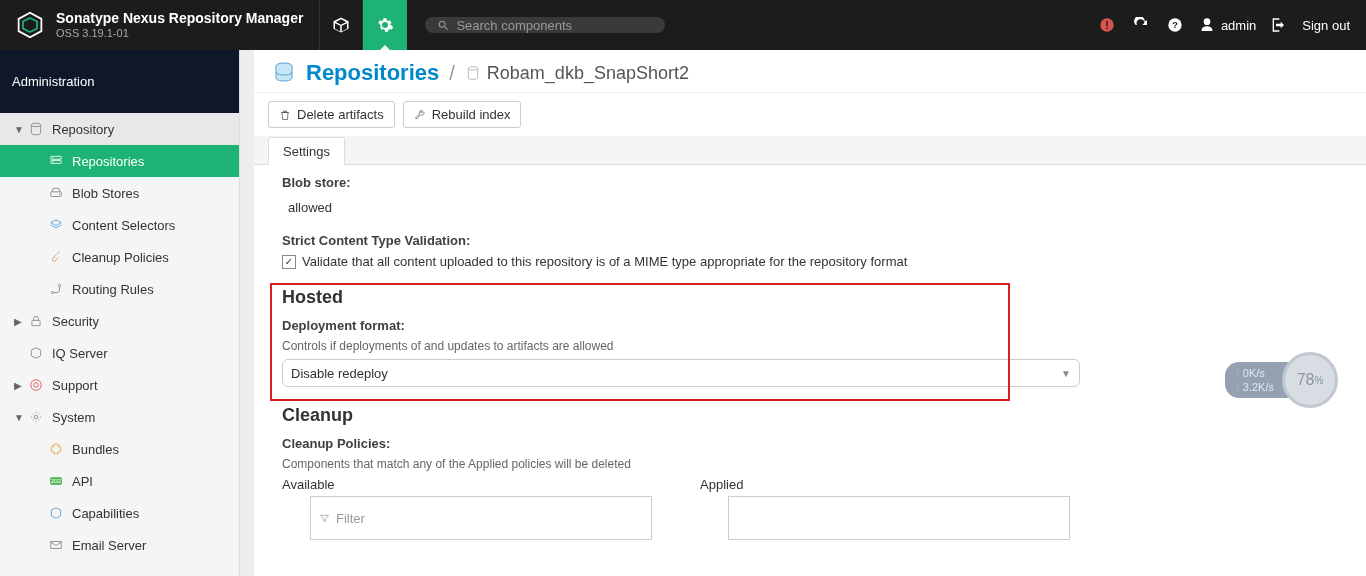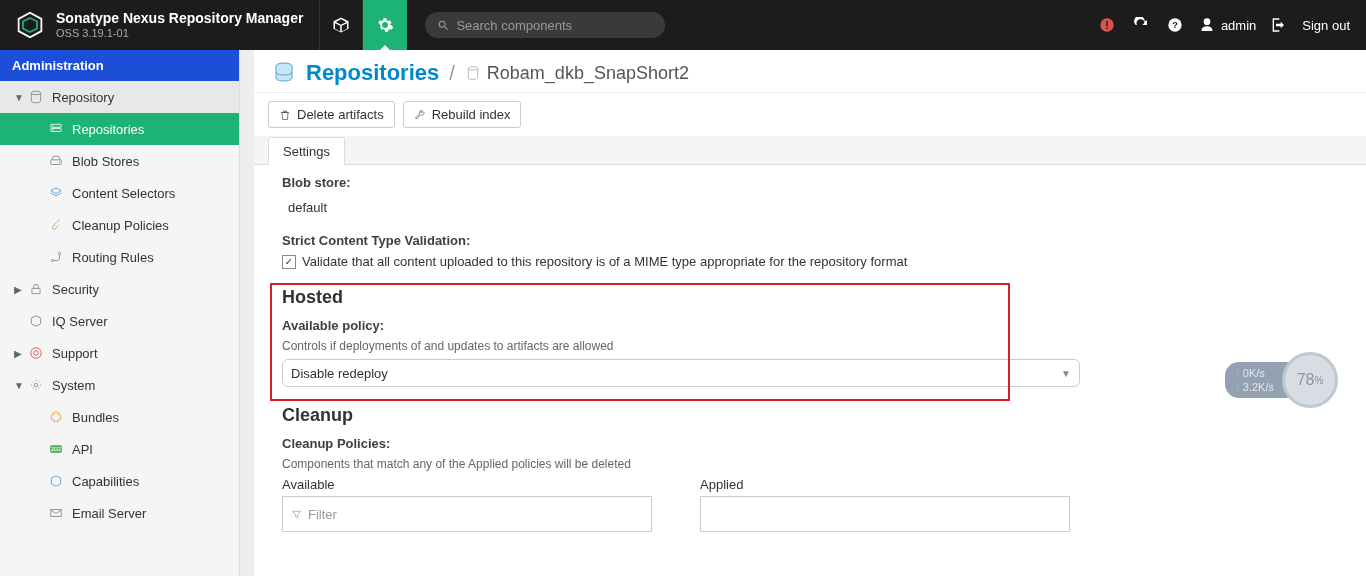--- a/index.html
+++ b/index.html
@@ -7,30 +7,30 @@
 .header { background: #1c1c1c; height: 50px; display: flex; align-items: center; padding: 0; color: #fff; }
 .logo-area { display: flex; align-items: center; padding: 0 16px; height: 100%; }
 .logo-hex { width: 28px; height: 28px; margin-right: 12px; }
 .product-name { font-weight: 600; font-size: 14px; line-height: 1.1; }
 .product-ver { font-size: 11px; color: #aaa; }
 .hdr-btn { width: 44px; height: 50px; display: flex; align-items: center; justify-content: center; cursor: pointer; }
 .hdr-btn.cube { background: #1c1c1c; border-left: 1px solid #333; border-right: 1px solid #333; }
 .hdr-btn.gear { background: #1cb374; position: relative; }
 .hdr-btn.gear::after { content: ""; position: absolute; bottom: 0; left: 50%; transform: translateX(-50%); border: 5px solid transparent; border-bottom-color: #f5f5f5; }
 .search-wrap { flex: 0 0 auto; margin-left: 18px; }
-.search-box { background: #3a3a3a; border-radius: 16px; height: 26px; width: 240px; display: flex; align-items: center; padding: 0 12px; color: #999; font-size: 13px; }
+.search-box { background: #3a3a3a; border-radius: 16px; height: 16px; width: 240px; display: flex; align-items: center; padding: 0 12px; color: #999; font-size: 13px; }
 .hdr-spacer { flex: 1; }
 .hdr-right { display: flex; align-items: center; padding-right: 16px; gap: 14px; }
 .hdr-icn { width: 20px; height: 20px; display: flex; align-items: center; justify-content: center; cursor: pointer; }
 .hdr-user { display: flex; align-items: center; gap: 6px; cursor: pointer; font-size: 13px; }
 .hdr-signout { display: flex; align-items: center; gap: 16px; cursor: pointer; font-size: 13px; }
 
 .body-area { display: flex; height: calc(100vh - 50px); }
 .sidebar { width: 240px; background: #f5f5f5; border-right: 1px solid #ddd; display: flex; flex-direction: column; }
-.sidebar-hdr { background: #1d4ed8; color: #fff; padding: 8px 12px; font-weight: 700; font-size: 13px; }
+.sidebar-hdr { background: #0f172a; color: #fff; padding: 24px 12px; font-weight: 400; font-size: 13px; }
 .tree { flex: 1; overflow: auto; }
 .tree-item { display: flex; align-items: center; padding: 8px 10px; cursor: pointer; font-size: 13px; color: #333; }
 .tree-item.l1 { padding-left: 14px; }
 .tree-item.l2 { padding-left: 48px; }
 .tree-item.active { background: #1cb374; color: #fff; }
 .tree-arrow { width: 10px; margin-right: 4px; font-size: 10px; color: #666; }
 .tree-icon { width: 16px; height: 16px; margin-right: 8px; display: inline-flex; align-items: center; justify-content: center; }
 
 .main { flex: 1; display: flex; flex-direction: column; background: #fff; overflow: hidden; position: relative; }
 .crumb-bar { display: flex; align-items: center; padding: 10px 18px 6px; gap: 10px; border-bottom: 1px solid #eee; }
@@ -54,21 +54,21 @@
 .chk { width: 14px; height: 14px; border: 1px solid #888; display: inline-flex; align-items: center; justify-content: center; font-size: 10px; color: #333; }
 
 .section-title { font-size: 18px; font-weight: 700; margin: 14px 0 10px; color: #333; }
 .red-box { border: 2px solid #d62222; padding: 0; position: absolute; pointer-events: none; }
 
 .select-box { border: 1px solid #ccc; border-radius: 6px; height: 28px; display: flex; align-items: center; padding: 0 8px; width: 798px; justify-content: space-between; cursor: pointer; font-size: 13px; }
 .select-caret { font-size: 10px; color: #888; }
 
 .two-col { display: flex; gap: 48px; }
 .col-half { flex: 0 0 370px; }
-.filter-box { border: 1px solid #ccc; height: 36px; display: flex; align-items: center; padding: 0 8px; font-size: 13px; color: #999; gap: 6px; }
+.filter-box { border: 1px solid #ccc; height: 44px; display: flex; align-items: center; padding: 0 8px; font-size: 13px; color: #999; gap: 6px; margin-left: 28px; }
 
 .monitor-widget { position: fixed; right: 28px; top: 352px; display: flex; align-items: center; gap: 0; }
 .monitor-pill { background: #7a8aa0; color: #d8e0ea; border-radius: 14px 0 0 14px; padding: 4px 18px 4px 10px; font-size: 11px; line-height: 1.3; opacity: 0.8; }
 .monitor-circle { width: 56px; height: 56px; border-radius: 50%; background: #d8dde3; border: 3px solid #c0c7d0; display: flex; align-items: center; justify-content: center; color: #8a94a3; font-size: 16px; margin-left: -10px; z-index: 2; }
 .monitor-row { display: flex; align-items: center; gap: 3px; }
 .arr-up { color: #5bd6a3; font-size: 9px; }
 .arr-dn { color: #5bd6a3; font-size: 9px; }
 
 .sb-scroll-track { width: 14px; background: #eee; }
 
@@ -312,36 +312,36 @@
       </button>
     </div>
 
     <div class="tab-bar">
       <div class="tab">Settings</div>
     </div>
 
     <div class="content-scroll">
       <div class="field-block">
         <div class="section-label">Blob store:</div>
-        <div class="val-text">default</div>
+        <div class="val-text">allowed</div>
       </div>
 
       <div class="field-block">
         <div class="section-label">Strict Content Type Validation:</div>
         <div class="chk-row">
           <span class="chk">✓</span>
           <span>Validate that all content uploaded to this repository is of a MIME type appropriate for the repository format</span>
         </div>
       </div>
 
       <div style="position:relative">
         <div class="red-box" style="left:-12px; top:-4px; width:740px; height:118px"></div>
         <div class="section-title">Hosted</div>
         <div class="field-block">
-          <div class="section-label">Available policy:</div>
+          <div class="section-label">Deployment format:</div>
           <div class="help-text">Controls if deployments of and updates to artifacts are allowed</div>
           <div class="select-box">
             <span>Disable redeploy</span>
             <span class="select-caret">▼</span>
           </div>
         </div>
       </div>
 
       <div class="section-title">Cleanup</div>
       <div class="field-block">

